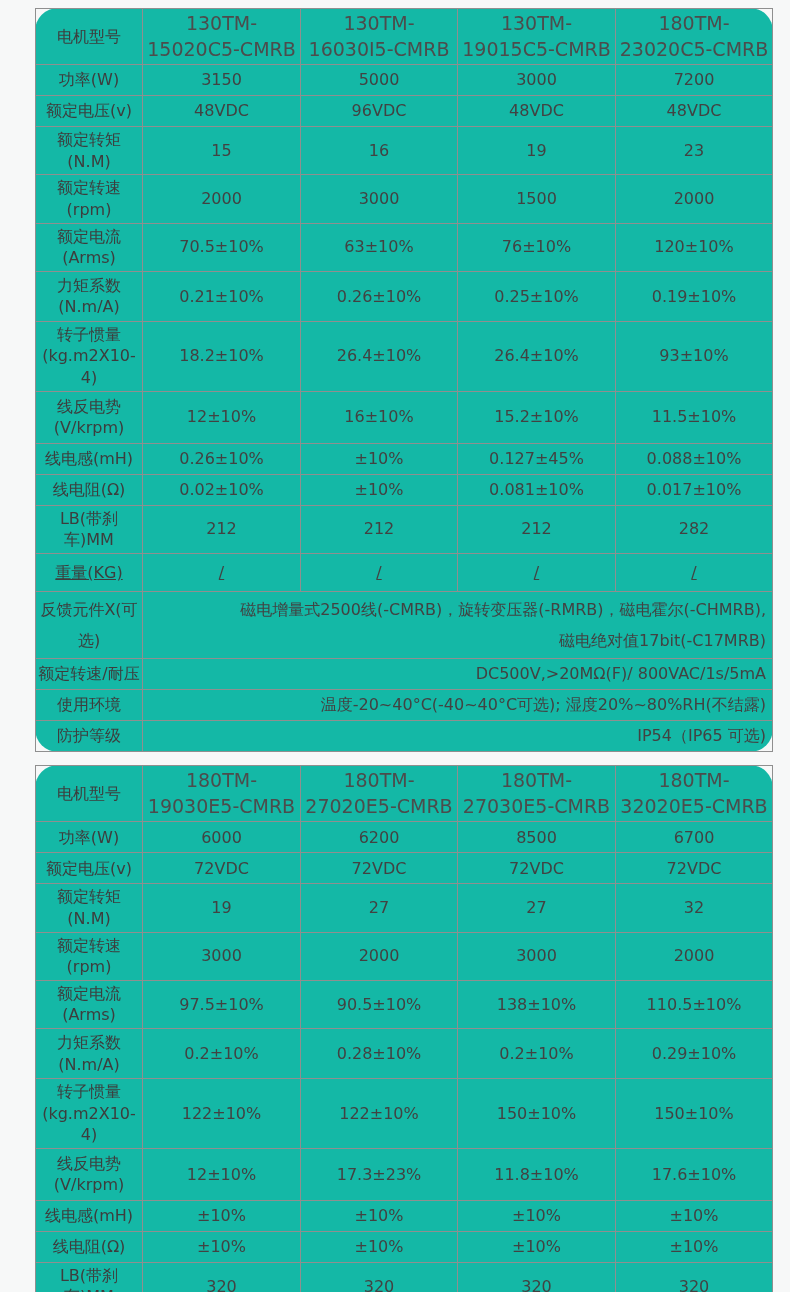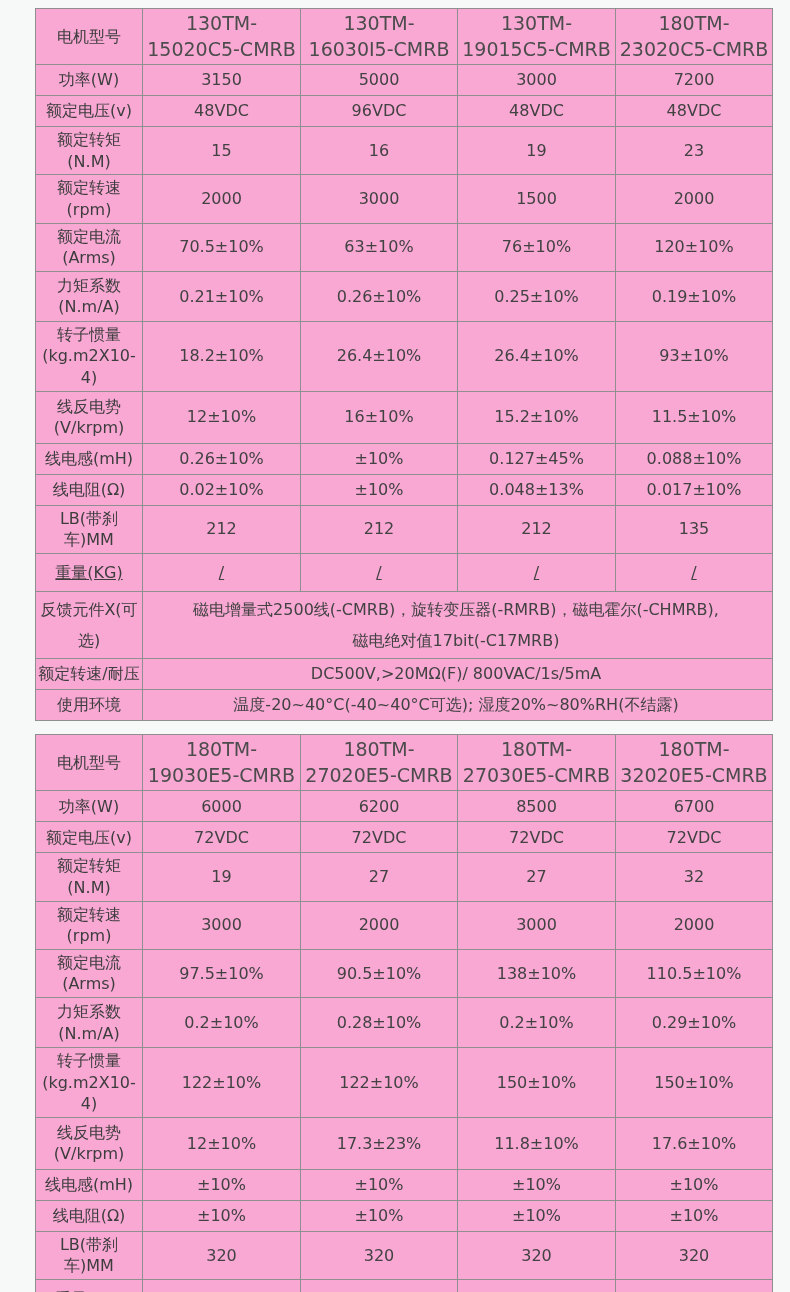--- a/index.html
+++ b/index.html
@@ -12,21 +12,22 @@
     width: 790px;
     height: 1292px;
     background: #f7f8f8;
     box-sizing: border-box;
     padding: 8px 18px 0 35px;
   }
   table.spec {
     border-collapse: collapse;
     table-layout: fixed;
     width: 737px;
-    background: #f9a8d4;
+    background: #14b8a6;
+    border-radius: 23px;
   }
   table.spec + table.spec {
     margin-top: 13px;
   }
   td {
     border: 1px solid #8f8f8f;
     text-align: center;
     vertical-align: middle;
     font-size: 16px;
     color: #424242;
@@ -40,21 +41,21 @@
     white-space: pre-line;
     padding: 2px 1px;
   }
   td.model {
     font-size: 19px;
     color: #4c4c4c;
     letter-spacing: 0px;
     padding: 2px 1px;
   }
   td.span-left {
-    text-align: center;
+    text-align: right;
     padding-right: 6px;
     white-space: pre-line;
   }
   tr.h31 td { height: 26px; }
   tr.h38 td { height: 33px; text-decoration: underline; }
   tr.h50 td { height: 45px; }
   tr.h52 td { height: 47px; }
   tr.h62 td { height: 56px; line-height: 1.95; }
 </style>
 </head>
@@ -141,49 +142,53 @@
         <td class="lbl">线电感(mH)</td>
         <td>0.26±10%</td>
         <td>±10%</td>
         <td>0.127±45%</td>
         <td>0.088±10%</td>
       </tr>
       <tr class="h31">
         <td class="lbl">线电阻(Ω)</td>
         <td>0.02±10%</td>
         <td>±10%</td>
-        <td>0.048±13%</td>
+        <td>0.081±10%</td>
         <td>0.017±10%</td>
       </tr>
       <tr class="h31">
         <td class="lbl">LB(带刹车)MM</td>
         <td>212</td>
         <td>212</td>
         <td>212</td>
-        <td>135</td>
+        <td>282</td>
       </tr>
       <tr class="h38">
         <td class="lbl">重量(KG)</td>
         <td>/</td>
         <td>/</td>
         <td>/</td>
         <td>/</td>
       </tr>
       <tr class="h62">
         <td class="lbl">反馈元件X(可选)</td>
         <td class="span-left" colspan="4">磁电增量式2500线(-CMRB)，旋转变压器(-RMRB)，磁电霍尔(-CHMRB),
 磁电绝对值17bit(-C17MRB)</td>
       </tr>
       <tr class="h31">
         <td class="lbl">额定转速/耐压</td>
         <td class="span-left" colspan="4">DC500V,&gt;20MΩ(F)/ 800VAC/1s/5mA</td>
       </tr>
       <tr class="h31">
         <td class="lbl">使用环境</td>
         <td class="span-left" colspan="4">温度-20~40°C(-40~40°C可选); 湿度20%~80%RH(不结露)</td>
+      </tr>
+      <tr class="h31">
+        <td class="lbl">防护等级</td>
+        <td class="span-left" colspan="4">IP54（IP65 可选)</td>
       </tr>
     </tbody>
   </table>
 
   <table class="spec">
     <colgroup>
       <col style="width:107px">
         <col style="width:158px">
         <col style="width:157px">
         <col style="width:158px">

